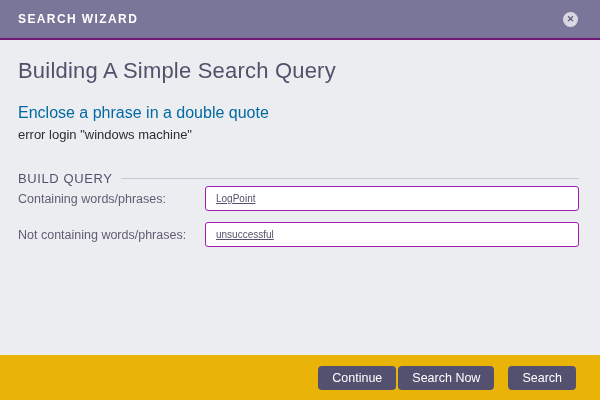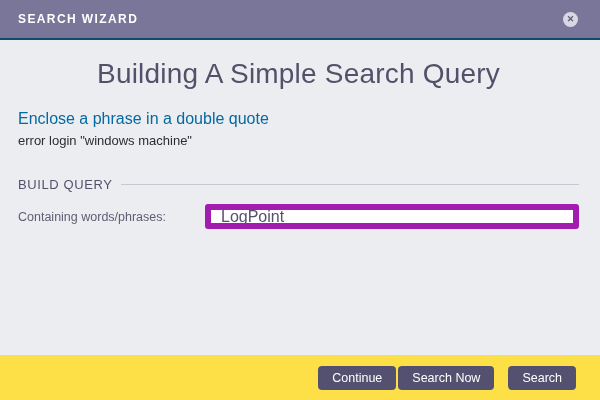--- a/index.html
+++ b/index.html
@@ -11,21 +11,21 @@
   }
   .dialog {
     width: 600px; height: 400px;
     display: flex; flex-direction: column;
     background: #ecedf1;
   }
   
   .header {
     flex: 0 0 40px; height: 40px;
     background: #7a7699;
-    border-bottom: 2px solid #0c4a6e;
+    border-bottom: 2px solid #701a75;
     display: flex; align-items: center;
     padding: 0 22px 0 18px;
     box-sizing: border-box;
   }
   .header-title {
     color: #ffffff; font-size: 12px; font-weight: bold;
     letter-spacing: 1.4px;
   }
   .close-btn {
     margin-left: auto;
@@ -38,65 +38,65 @@
     color: #5b5876; font-size: 9px; font-weight: bold; line-height: 1;
   }
   
   .body {
     flex: 1 1 auto;
     padding: 0 21px 0 18px;
     box-sizing: border-box;
   }
   .heading {
     margin: 18px 0 0 0;
-    font-size: 28px; font-weight: normal;
-    color: #53506a; letter-spacing: 0.2px; text-align: center;
+    font-size: 22px; font-weight: normal;
+    color: #53506a; letter-spacing: 0.2px;
   }
   .subtitle {
     margin-top: 20px;
     font-size: 16px; color: #0369a1;
   }
   .example {
     margin-top: 5px;
     font-size: 13px; color: #2c2c33;
   }
   .section-row {
     margin-top: 29px;
     display: flex; align-items: center; gap: 8px;
   }
   .section-label {
     font-size: 13px; color: #54516c; letter-spacing: 0.6px;
     white-space: nowrap;
   }
   .section-line {
     flex: 1; height: 1px; background: #c7c8d2;
   }
-  .form { margin-top: 12px; }
+  .form { }
   .form-row {
     display: flex; align-items: center;
     margin-bottom: 11px;
   }
   .form-label {
     flex: 0 0 187px; width: 187px;
     font-size: 12.5px; color: #605d74;
   }
   .form-input {
     flex: 1; height: 25px;
     background: #ffffff;
-    border: 6px solid #a21caf; border-radius: 3px;
+    border: 1px solid #a21caf; border-radius: 3px;
     padding: 0 10px; box-sizing: border-box;
     font-family: "Liberation Sans", sans-serif;
-    font-size: 16px; color: #54516c;
+    font-size: 10px; color: #54516c;
     outline: none;
     text-decoration: underline;
   }
   
   .footer {
     flex: 0 0 45px; height: 45px;
-    background: #fde047;
+    background: #eab308;
     display: flex; align-items: center; justify-content: flex-end;
     padding: 0 24px; box-sizing: border-box;
   }
   .btn {
     background: #545170; color: #ffffff;
     border: none; border-radius: 4px;
     height: 24px; padding: 0 14px;
     font-family: "Liberation Sans", sans-serif;
     font-size: 12.5px;
     cursor: pointer;
@@ -124,20 +124,24 @@
     <div class="section-row">
       <span class="section-label">BUILD QUERY</span>
       <span class="section-line"></span>
     </div>
 
     <div class="form">
       <div class="form-row">
         <label class="form-label">Containing words/phrases:</label>
         <input class="form-input" type="text" value="LogPoint" style="">
       </div>
+      <div class="form-row">
+        <label class="form-label">Not containing words/phrases:</label>
+        <input class="form-input" type="text" value="unsuccessful" style="">
+      </div>
     </div>
   </div>
 
   <div class="footer">
     <button class="btn">Continue</button>
     <button class="btn">Search Now</button>
     <button class="btn cancel">Search</button>
   </div>
 
 </div>

